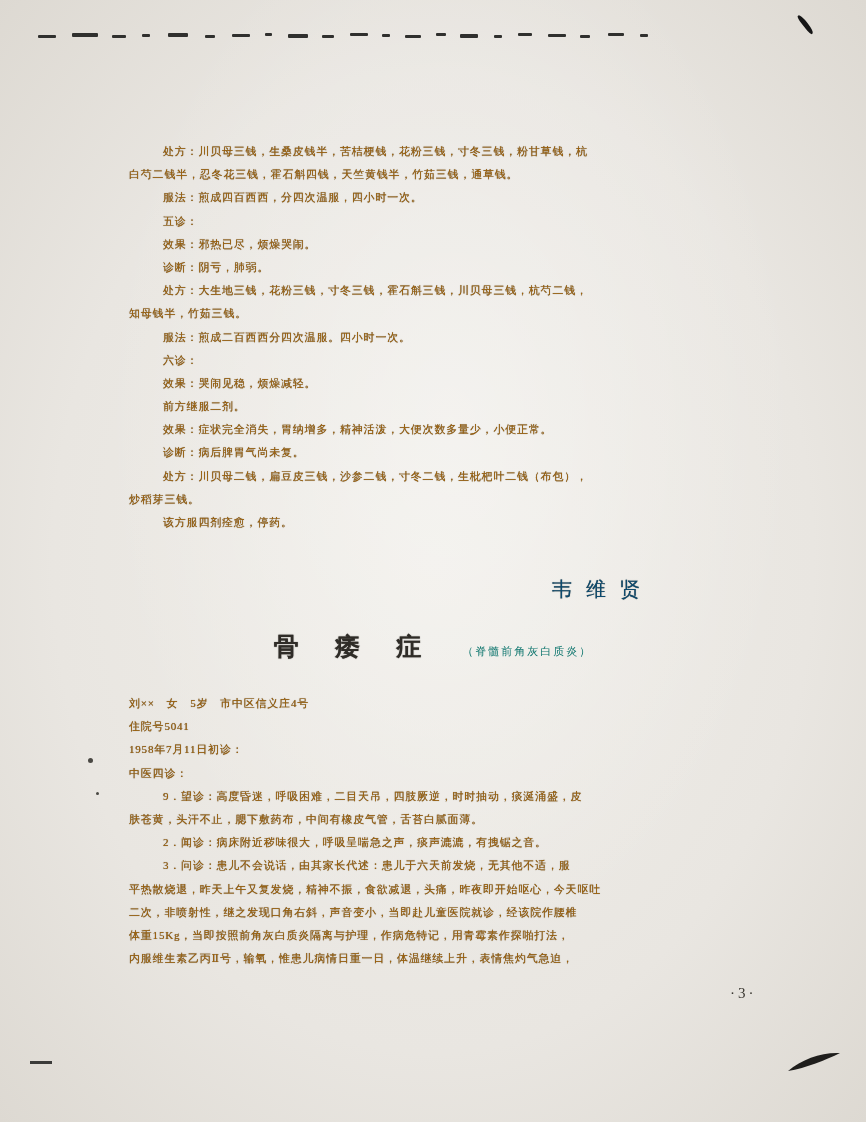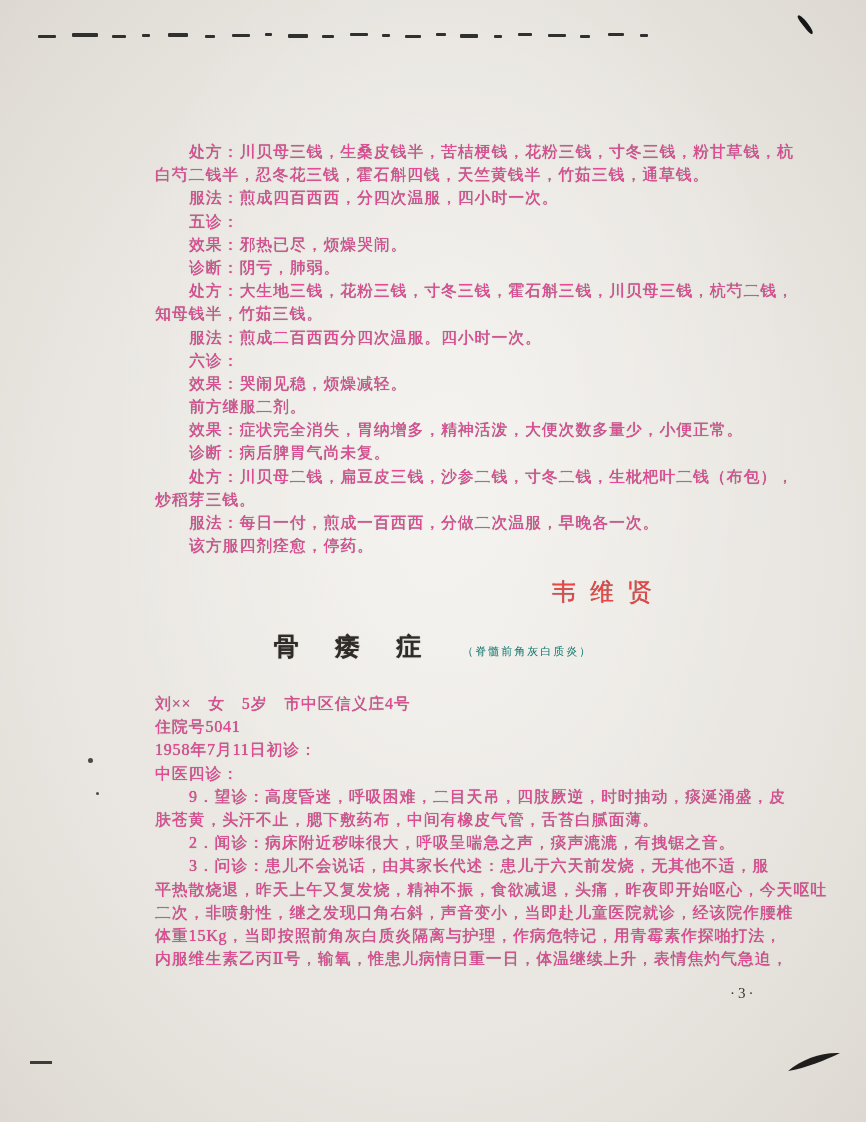--- a/index.html
+++ b/index.html
@@ -6,34 +6,33 @@
   body{
     width:866px;height:1122px;position:relative;overflow:hidden;
     background:
       radial-gradient(ellipse at 52% 38%, rgba(255,255,255,0.35) 0%, rgba(255,255,255,0) 55%),
       radial-gradient(ellipse at 50% 50%, #f0eee9 0%, #e9e6e1 62%, #ddd9d2 100%);
     font-family:"Liberation Serif","DejaVu Serif",serif;
   }
   .page{position:absolute;inset:0;}
   .tblock{
     position:absolute;left:129px;width:618px;
-    color:#ec4899;font-size:16px;line-height:23.2px;
+    color:#a16207;font-size:11px;line-height:23.2px;
     letter-spacing:0.8px;
     text-shadow:0 0 0.7px rgba(53,50,45,0.85);
     filter:blur(0.25px);
     white-space:nowrap;
-    margin-left:26px;
   }
   .line{height:23.2px;}
   .indent{padding-left:34px;}
   #sec1{top:140px;}
   #sec2{top:692px;}
   .signature{
     position:absolute;left:552px;top:576px;
-    color:#ef4444;font-size:24px;letter-spacing:14px;
+    color:#0c4a6e;font-size:20px;letter-spacing:14px;
     text-shadow:0 0 0.7px rgba(53,50,45,0.85);filter:blur(0.25px);
   }
   .title-row{
     position:absolute;left:0;top:630px;width:866px;
     display:flex;justify-content:center;align-items:baseline;gap:26px;
     color:#2f2c27;filter:blur(0.25px);
   }
   .title-main{
     font-size:25px;font-weight:bold;letter-spacing:15px;
     text-shadow:0 0 1px rgba(40,38,34,0.8);
@@ -94,21 +93,20 @@
     <div class="line indent">处方：大生地三钱，花粉三钱，寸冬三钱，霍石斛三钱，川贝母三钱，杭芍二钱，</div>
     <div class="line">知母钱半，竹茹三钱。</div>
     <div class="line indent">服法：煎成二百西西分四次温服。四小时一次。</div>
     <div class="line indent">六诊：</div>
     <div class="line indent">效果：哭闹见稳，烦燥减轻。</div>
     <div class="line indent">前方继服二剂。</div>
     <div class="line indent">效果：症状完全消失，胃纳增多，精神活泼，大便次数多量少，小便正常。</div>
     <div class="line indent">诊断：病后脾胃气尚未复。</div>
     <div class="line indent">处方：川贝母二钱，扁豆皮三钱，沙参二钱，寸冬二钱，生枇杷叶二钱（布包），</div>
     <div class="line">炒稻芽三钱。</div>
-    <div class="line indent">服法：每日一付，煎成一百西西，分做二次温服，早晚各一次。</div>
     <div class="line indent">该方服四剂痊愈，停药。</div>
   </div>
 
   <div class="signature">韦维贤</div>
 
   <div class="title-row">
     <span class="title-main">骨 痿 症</span>
     <span class="title-sub">（脊髓前角灰白质炎）</span>
   </div>
 

